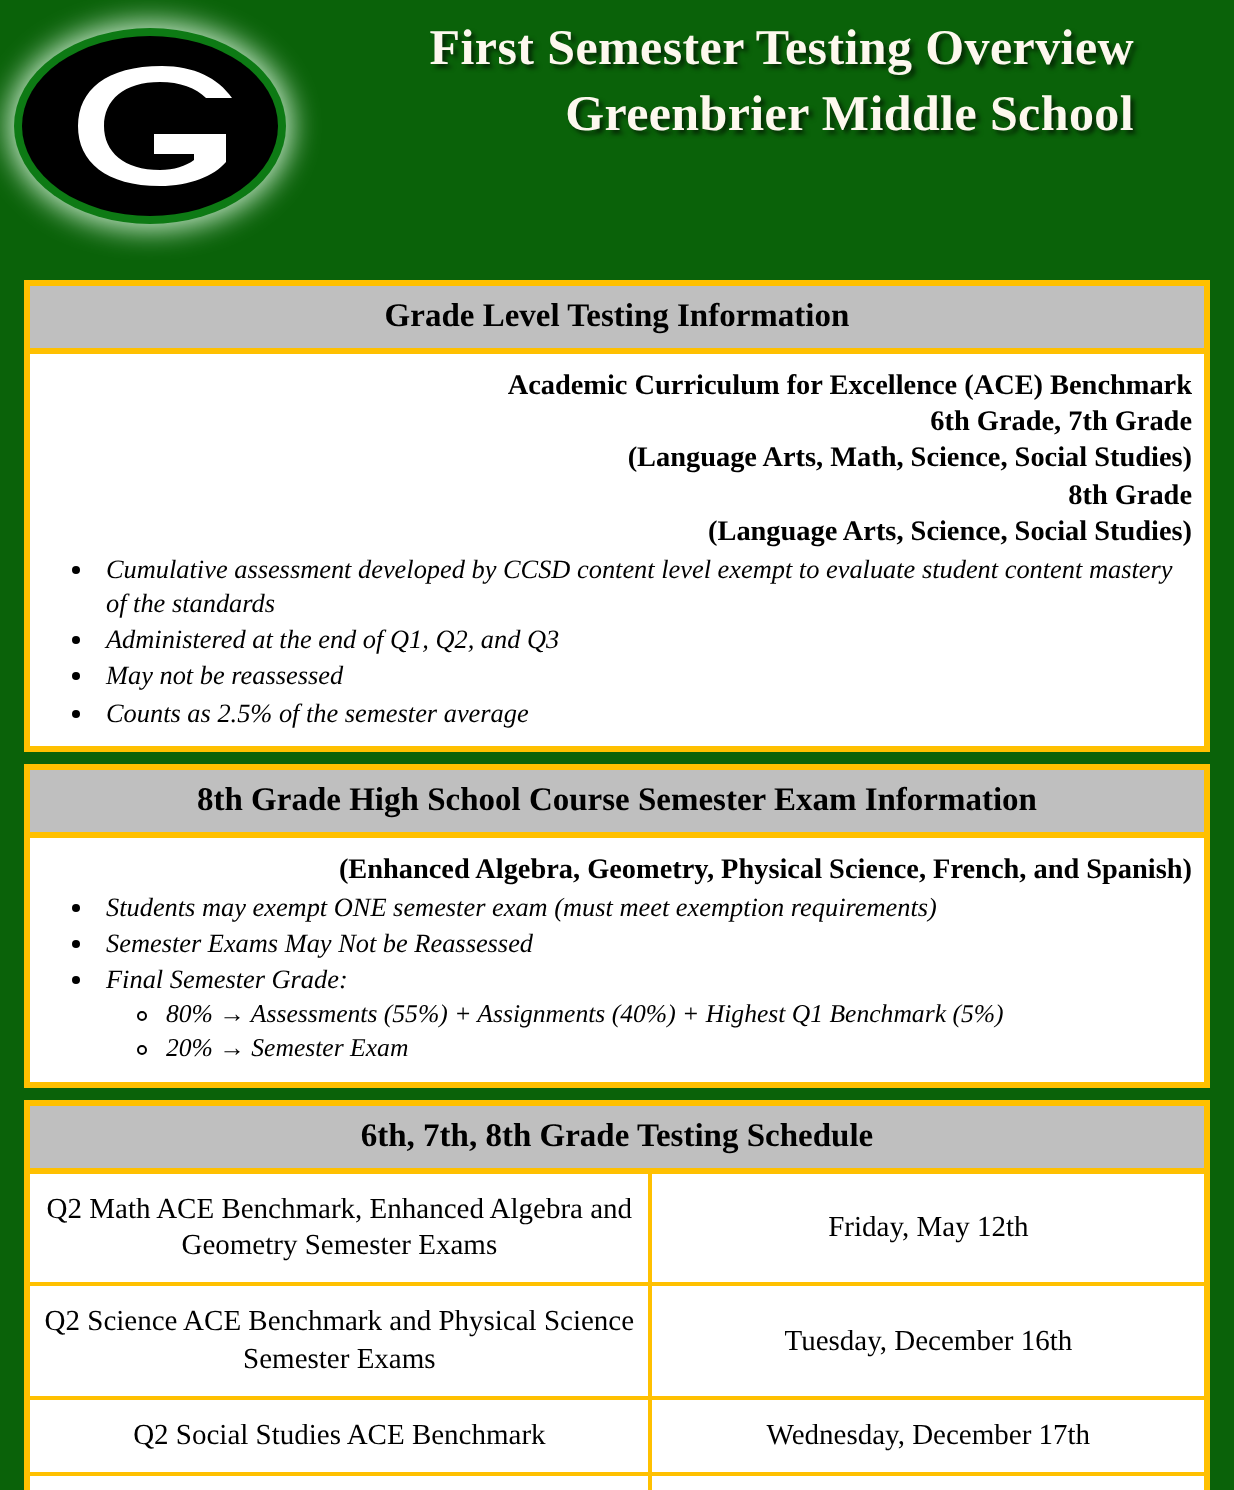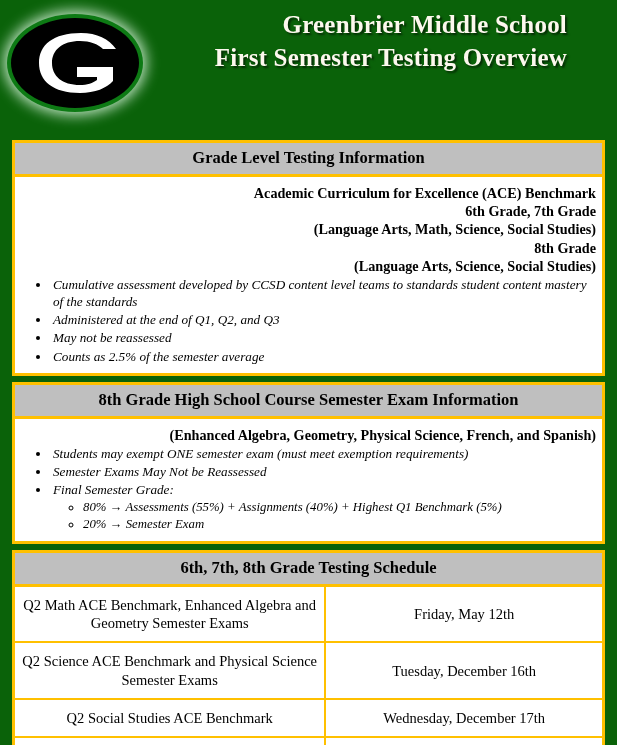--- a/index.html
+++ b/index.html
@@ -163,39 +163,39 @@
       <div class="logo-oval">
         <div class="logo-g">
           <svg width="104" height="74" viewBox="0 0 104 74" aria-hidden="true">
             <path d="M58 7 C30 7 16 19 16 37 C16 55 30 67 57 67 C72 67 84 62 90 55 L90 41 L54 41 L54 51 L74 51 L74 54 C70 57 64 59 57 59 C39 59 29 50 29 37 C29 24 39 15 57 15 C67 15 75 18 80 23 L93 23 C86 13 74 7 58 7 Z" fill="#ffffff"></path>
           </svg>
         </div>
       </div>
     </div>
 
     <div class="title-block">
+      <div class="title-line">First Semester Testing Overview</div>
       <div class="title-line">Greenbrier Middle School</div>
-      <div class="title-line">First Semester Testing Overview</div>
     </div>
   </div>
 
   <div class="content">
 
     <div class="section">
       <div class="sec-head">Grade Level Testing Information</div>
       <div class="sec-body">
         <div class="center-lines">
           <div>Academic Curriculum for Excellence (ACE) Benchmark</div>
           <div>6th Grade, 7th Grade</div>
           <div>(Language Arts, Math, Science, Social Studies)</div>
           <div>8th Grade</div>
           <div>(Language Arts, Science, Social Studies)</div>
         </div>
         <ul class="bullets">
-          <li>Cumulative assessment developed by CCSD content level teams to standards student content mastery of the standards</li>
+          <li>Cumulative assessment developed by CCSD content level exempt to evaluate student content mastery of the standards</li>
           <li>Administered at the end of Q1, Q2, and Q3</li>
           <li>May not be reassessed</li>
           <li>Counts as 2.5% of the semester average</li>
         </ul>
       </div>
     </div>
 
     <div class="section">
       <div class="sec-head">8th Grade High School Course Semester Exam Information</div>
       <div class="sec-body">

